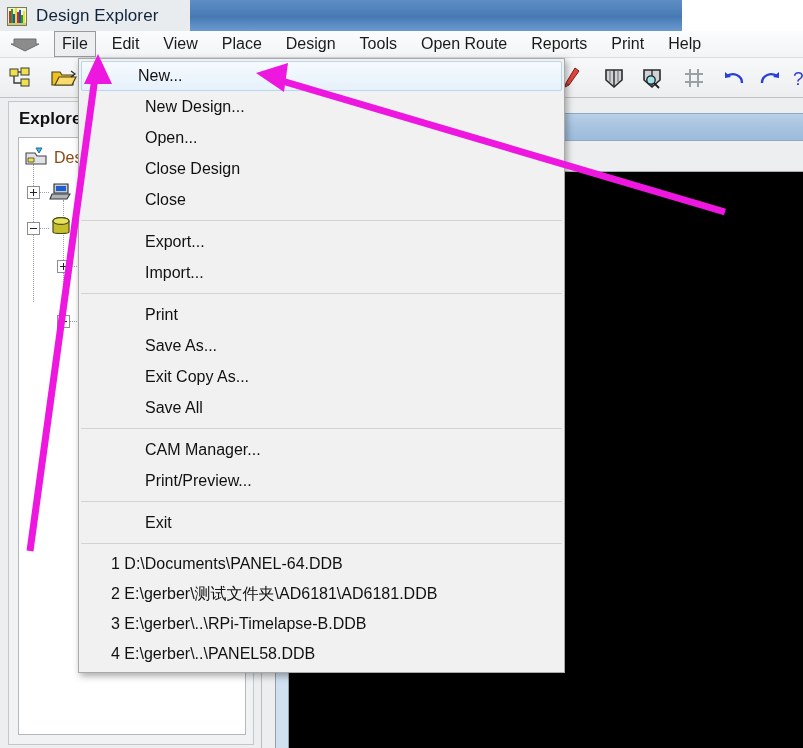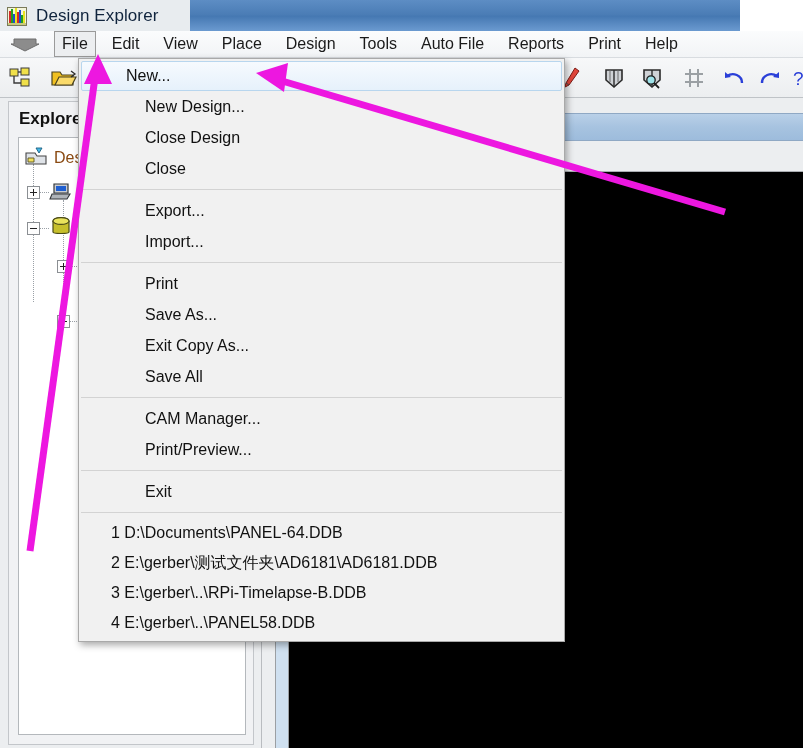--- a/index.html
+++ b/index.html
@@ -12,21 +12,21 @@
     height: 748px;
     overflow: hidden;
     font-family: "Liberation Sans", sans-serif;
     position: relative;
   }
 
   
   #titlebar {
     position: absolute;
     left: 0; top: 0;
-    width: 740px; height: 31px;
+    width: 682px; height: 31px;
     background: linear-gradient(to bottom, #5d8dc4 0%, #4a7cb5 48%, #4578b2 52%, #6b9ad0 100%);
     display: flex;
     align-items: center;
     box-sizing: border-box;
     padding-left: 4px;
   }
   #titlebar .tb-left {
     position: absolute;
     left: 0; top: 0; width: 190px; height: 31px;
     background: #e8ecef;
@@ -269,21 +269,21 @@
     font-size: 16px;
     color: #111111;
     box-sizing: border-box;
     white-space: nowrap;
   }
   .mi.highlight {
     background: linear-gradient(to bottom,#f6fafe 0%, #e6f1fb 100%);
     border: 1px solid #b8d6ee;
     border-radius: 2px;
     margin: 0 2px;
-    padding-left: 44px;
+    padding-left: 56px;
     height: 30px;
   }
   .mi-sep {
     height: 1px;
     background: #d3d3d3;
     margin: 5px 2px 5px 2px;
   }
   .mi.recent {
     padding-left: 32px;
     height: 30px;
@@ -322,21 +322,21 @@
     <svg width="30" height="16" viewBox="0 0 30 16">
       <path d="M4 3 H26 L26 8 H29 L15 15 L1 8 H4 Z" fill="#8c8c8c" stroke="#6f6f6f" stroke-width="1"></path>
     </svg>
   </div>
   <div class="menu-item active">File</div>
   <div class="menu-item">Edit</div>
   <div class="menu-item">View</div>
   <div class="menu-item">Place</div>
   <div class="menu-item">Design</div>
   <div class="menu-item">Tools</div>
-  <div class="menu-item">Auto File</div>
+  <div class="menu-item">Open Route</div>
   <div class="menu-item">Reports</div>
   <div class="menu-item">Print</div>
   <div class="menu-item">Help</div>
 </div>
 
 <div id="toolbar">
   <div class="tbtn" style="left:6px;">
     <svg width="24" height="22" viewBox="0 0 24 22">
       <rect x="2" y="2" width="8" height="7" fill="#f0e04a" stroke="#3a3a3a"></rect>
       <rect x="13" y="1" width="8" height="7" fill="#f0e04a" stroke="#3a3a3a"></rect>
@@ -482,20 +482,21 @@
     <div class="doc-tab">CB.PCB</div>
   </div>
   <div id="scroll-left-strip"></div>
   <div id="pcb-canvas"></div>
 </div>
 
 <div id="file-menu">
 
   <div class="mi highlight">New...</div>
   <div class="mi">New Design...</div>
+  <div class="mi">Open...</div>
   <div class="mi">Close Design</div>
   <div class="mi">Close</div>
 
   <div class="mi-sep"></div>
 
   <div class="mi">Export...</div>
   <div class="mi">Import...</div>
 
   <div class="mi-sep"></div>
 

